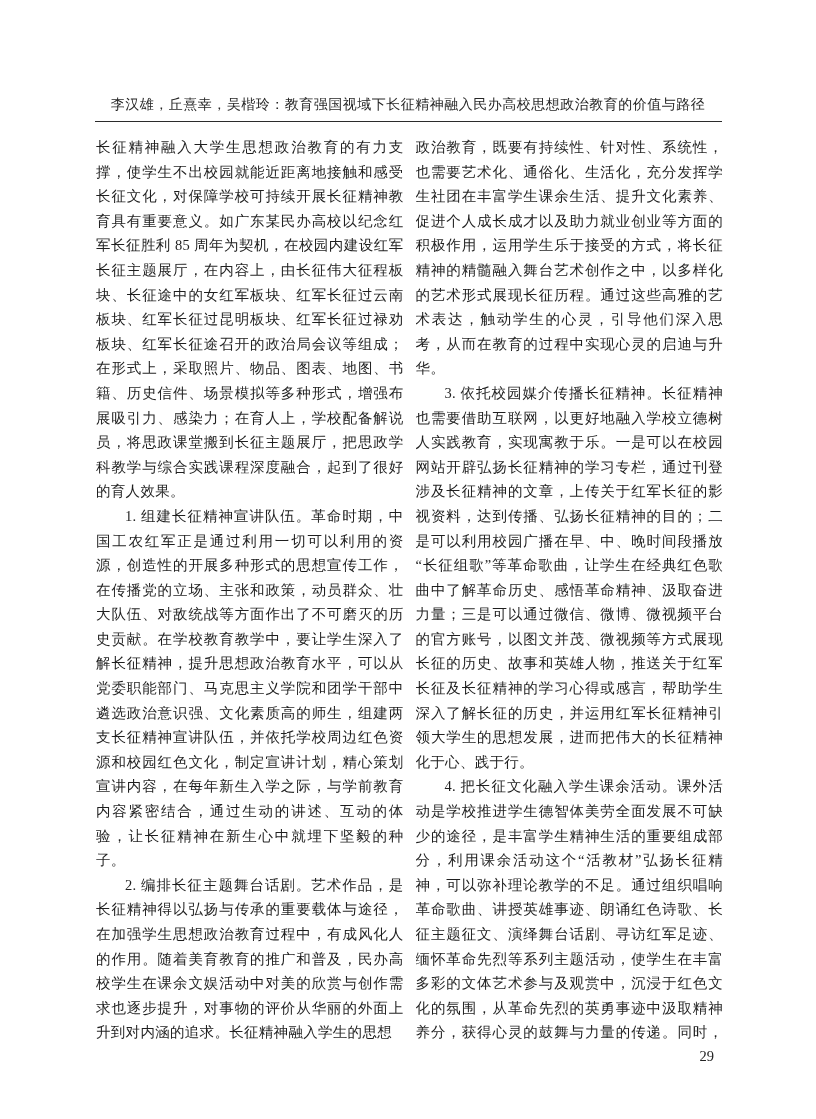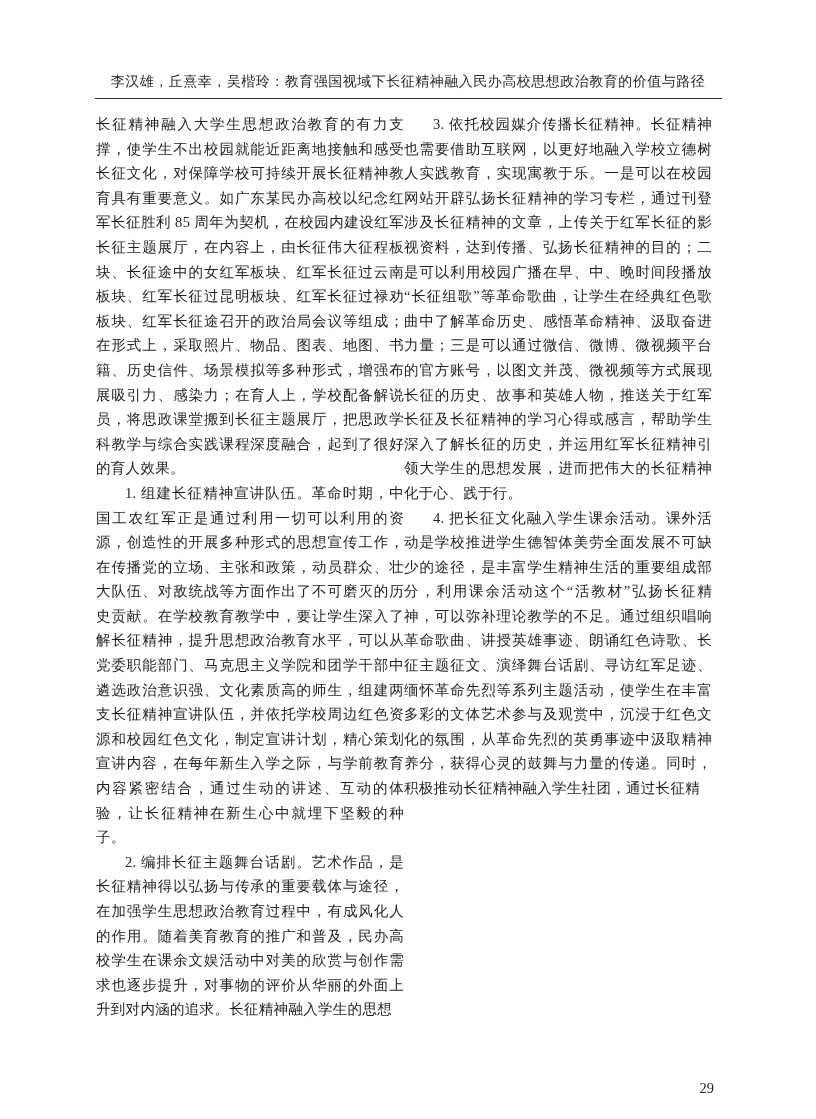--- a/index.html
+++ b/index.html
@@ -9,37 +9,39 @@
     height: 1119px;
     margin: 0 auto;
     background: #ffffff;
     font-family: "Liberation Serif", "DejaVu Serif", serif;
     color: #1f1f1f;
     overflow: hidden;
     box-sizing: border-box;
   }
   .running-header {
     padding-top: 72px;
+    margin-top: 23px;
   }
   .running-header-text {
     text-align: center;
     font-size: 14px;
     letter-spacing: 0.5px;
     color: #262626;
     line-height: 20px;
   }
   .header-rule {
     width: 627px;
     margin: 6px auto 0 auto;
     border: 0;
     border-top: 1.6px solid #2b2b2b;
     height: 0;
   }
   .columns {
     display: flex;
+    gap: 12px;
     margin: 13px 93px 16px 96px;
     height: 905px;
     overflow: hidden;
   }
   .col {
     width: 308px;
     font-size: 14.5px;
     line-height: 24.6px;
     letter-spacing: 0.3px;
     text-align: justify;
@@ -48,21 +50,21 @@
   .col p { margin: 0; }
   .para-indent { text-indent: 2em; }
   .para-flush { text-indent: 0; }
   .section-heading {
     text-indent: 2em;
     font-style: italic;
     font-weight: 400;
   }
   .page-number {
     position: absolute;
-    top: 1080px;
+    top: 1048px;
     right: 102px;
     font-size: 14.5px;
     color: #222;
   }
 </style>
 </head>
 <body>
 
 <div class="page">
 
@@ -73,20 +75,21 @@
 
   <div class="columns">
 
     <div class="col">
       <p class="para-flush">长征精神融入大学生思想政治教育的有力支撑，使学生不出校园就能近距离地接触和感受长征文化，对保障学校可持续开展长征精神教育具有重要意义。如广东某民办高校以纪念红军长征胜利 85 周年为契机，在校园内建设红军长征主题展厅，在内容上，由长征伟大征程板块、长征途中的女红军板块、红军长征过云南板块、红军长征过昆明板块、红军长征过禄劝板块、红军长征途召开的政治局会议等组成；在形式上，采取照片、物品、图表、地图、书籍、历史信件、场景模拟等多种形式，增强布展吸引力、感染力；在育人上，学校配备解说员，将思政课堂搬到长征主题展厅，把思政学科教学与综合实践课程深度融合，起到了很好的育人效果。</p>
       <p class="para-indent">1. 组建长征精神宣讲队伍。革命时期，中国工农红军正是通过利用一切可以利用的资源，创造性的开展多种形式的思想宣传工作，在传播党的立场、主张和政策，动员群众、壮大队伍、对敌统战等方面作出了不可磨灭的历史贡献。在学校教育教学中，要让学生深入了解长征精神，提升思想政治教育水平，可以从党委职能部门、马克思主义学院和团学干部中遴选政治意识强、文化素质高的师生，组建两支长征精神宣讲队伍，并依托学校周边红色资源和校园红色文化，制定宣讲计划，精心策划宣讲内容，在每年新生入学之际，与学前教育内容紧密结合，通过生动的讲述、互动的体验，让长征精神在新生心中就埋下坚毅的种子。</p>
       <p class="para-indent">2. 编排长征主题舞台话剧。艺术作品，是长征精神得以弘扬与传承的重要载体与途径，在加强学生思想政治教育过程中，有成风化人的作用。随着美育教育的推广和普及，民办高校学生在课余文娱活动中对美的欣赏与创作需求也逐步提升，对事物的评价从华丽的外面上升到对内涵的追求。长征精神融入学生的思想</p>
     </div>
 
     <div class="col">
+      <p class="para-flush">政治教育，既要有持续性、针对性、系统性，也需要艺术化、通俗化、生活化，充分发挥学生社团在丰富学生课余生活、提升文化素养、促进个人成长成才以及助力就业创业等方面的积极作用，运用学生乐于接受的方式，将长征精神的精髓融入舞台艺术创作之中，以多样化的艺术形式展现长征历程。通过这些高雅的艺术表达，触动学生的心灵，引导他们深入思考，从而在教育的过程中实现心灵的启迪与升华。</p>
       <p class="para-indent">3. 依托校园媒介传播长征精神。长征精神也需要借助互联网，以更好地融入学校立德树人实践教育，实现寓教于乐。一是可以在校园网站开辟弘扬长征精神的学习专栏，通过刊登涉及长征精神的文章，上传关于红军长征的影视资料，达到传播、弘扬长征精神的目的；二是可以利用校园广播在早、中、晚时间段播放“长征组歌”等革命歌曲，让学生在经典红色歌曲中了解革命历史、感悟革命精神、汲取奋进力量；三是可以通过微信、微博、微视频平台的官方账号，以图文并茂、微视频等方式展现长征的历史、故事和英雄人物，推送关于红军长征及长征精神的学习心得或感言，帮助学生深入了解长征的历史，并运用红军长征精神引领大学生的思想发展，进而把伟大的长征精神化于心、践于行。</p>
       <p class="para-indent">4. 把长征文化融入学生课余活动。课外活动是学校推进学生德智体美劳全面发展不可缺少的途径，是丰富学生精神生活的重要组成部分，利用课余活动这个“活教材”弘扬长征精神，可以弥补理论教学的不足。通过组织唱响革命歌曲、讲授英雄事迹、朗诵红色诗歌、长征主题征文、演绎舞台话剧、寻访红军足迹、缅怀革命先烈等系列主题活动，使学生在丰富多彩的文体艺术参与及观赏中，沉浸于红色文化的氛围，从革命先烈的英勇事迹中汲取精神养分，获得心灵的鼓舞与力量的传递。同时，积极推动长征精神融入学生社团，通过长征精</p>
     </div>
 
   </div>
 
   <div class="page-number">29</div>
 
 </div>
 

